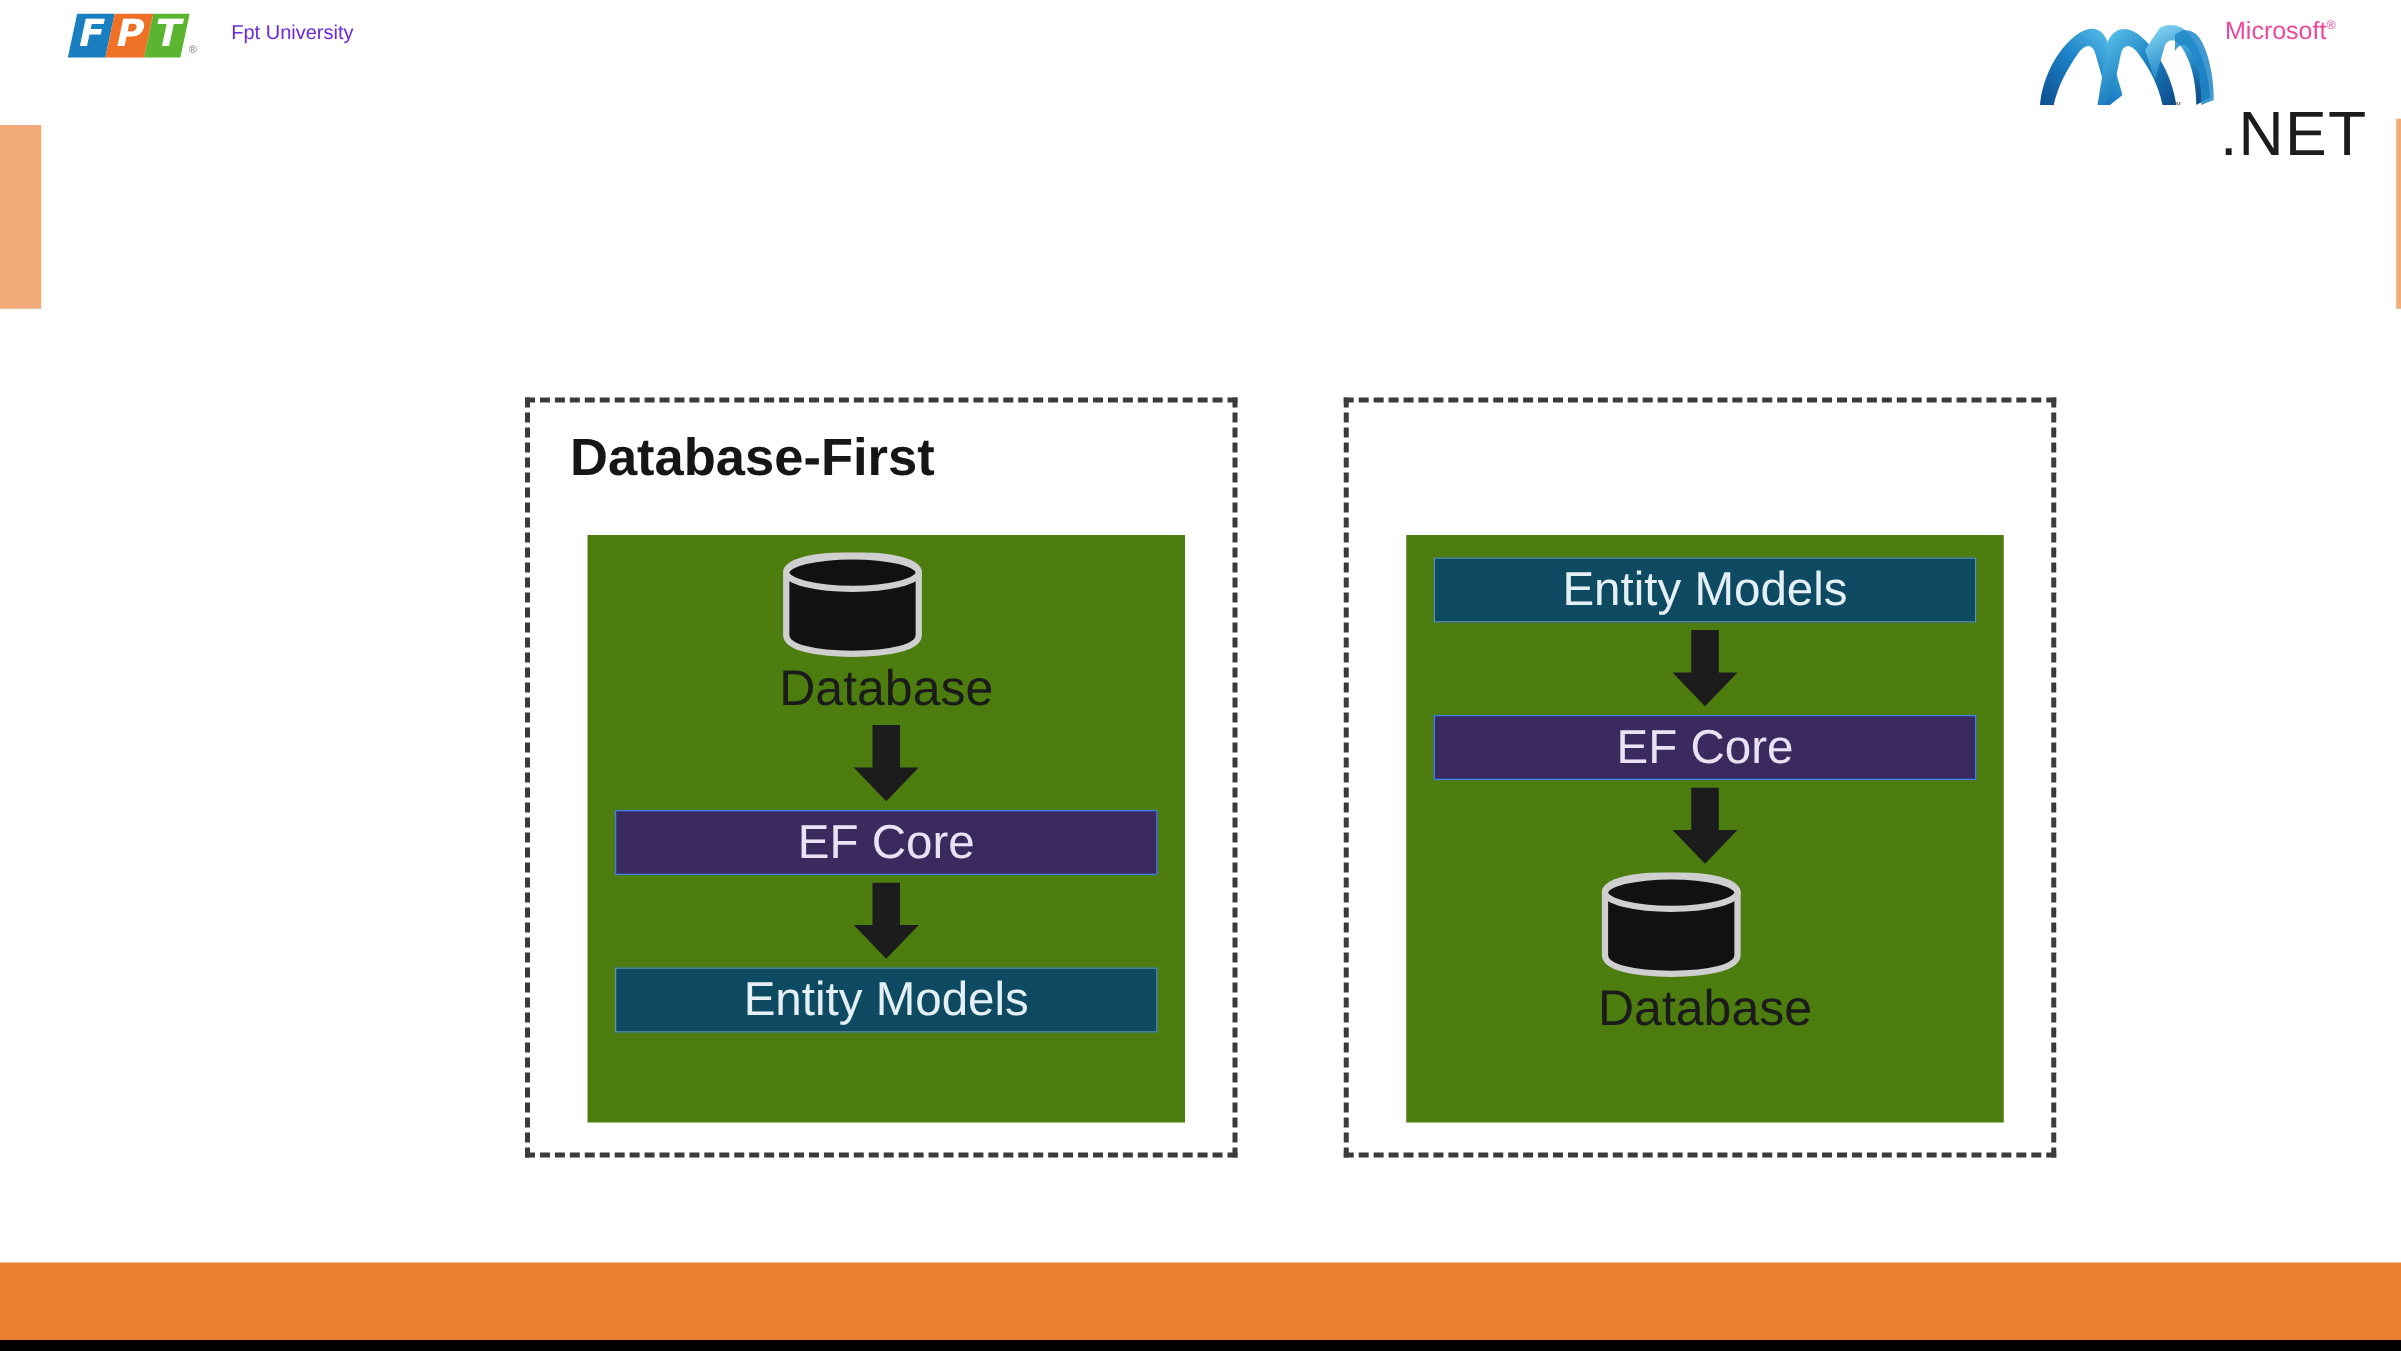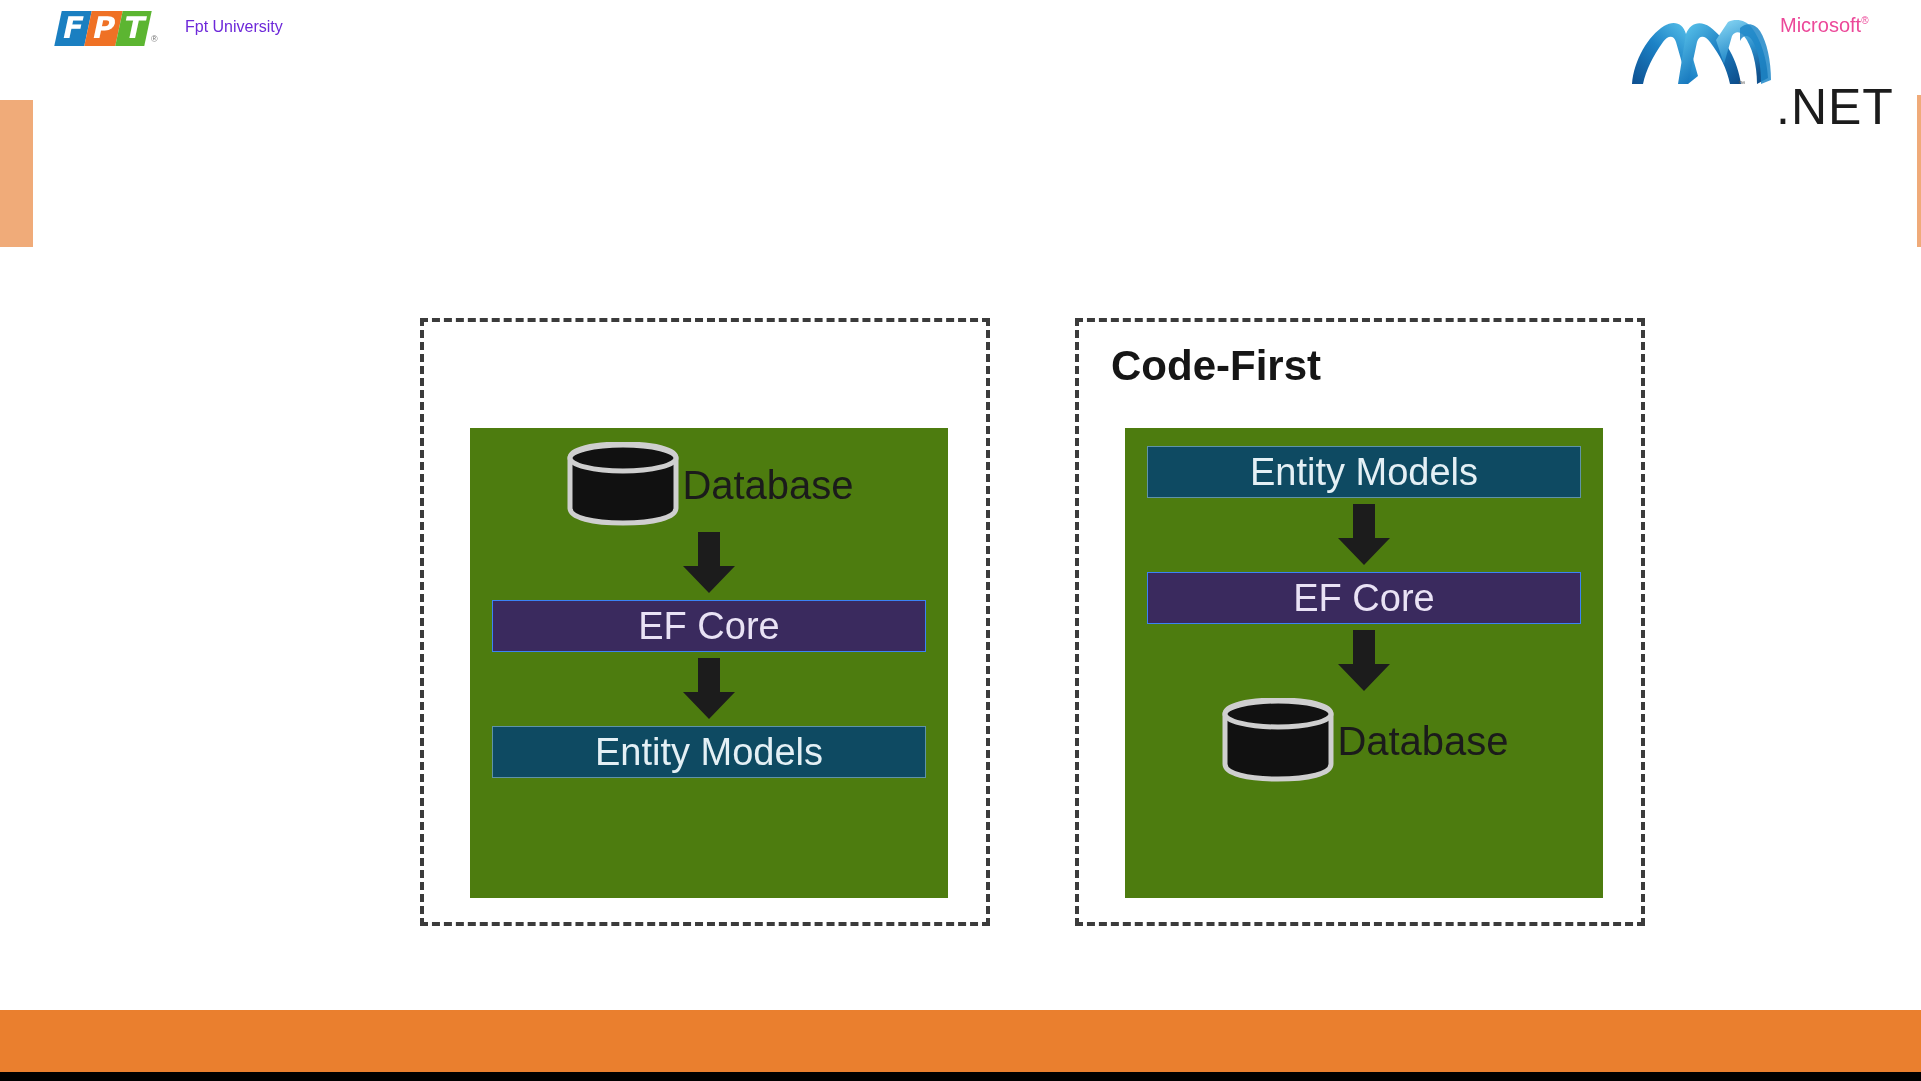--- a/index.html
+++ b/index.html
@@ -195,22 +195,21 @@
     display: flex;
     flex-direction: column;
     align-items: center;
   }
   .panel.left  .panel-body { justify-content: flex-start; padding-top: 14px; box-sizing: border-box; }
   .panel.right .panel-body { justify-content: flex-start; padding-top: 18px; box-sizing: border-box; }
 
   
   .db-node {
     display: flex;
-    flex-direction: row;
-    align-items: center;
+    flex-direction: column;
   }
   .db-cylinder {
     width: 118px;
     height: 84px;
   }
   .db-label {
     font-family: "Liberation Sans", sans-serif;
     font-size: 40px;
     line-height: 46px;
     color: #1b1b1b;
@@ -294,20 +293,21 @@
       <path d="M112 14 C118 8 127 9 132 17 C139 28 143 47 143 66 L133 70 C133 51 130 35 124 26 C120 20 115 21 112 27 Z" fill="#1f87c8" opacity="0.85"></path>
       <text x="110" y="72" font-family="Liberation Sans, sans-serif" font-size="7" fill="#555">™</text>
     </svg>
     <div class="dotnet-ms"><span>Microsoft</span><span class="dotnet-reg">®</span></div>
     <div class="dotnet-net">.NET</div>
   </div>
 
   <div class="diagram">
 
     <div class="panel left">
+      <div class="panel-title">Database-First</div>
       <div class="panel-body">
 
         <div class="db-node">
           <svg class="db-cylinder" viewBox="0 0 118 84">
             <path d="M6 16 C6 7 29 2 59 2 C89 2 112 7 112 16 L112 66 C112 76 89 81 59 81 C29 81 6 76 6 66 Z" fill="#111111" stroke="#cfcfcf" stroke-width="5"></path>
             <ellipse cx="59" cy="16" rx="53" ry="13" fill="#111111" stroke="#cfcfcf" stroke-width="5"></ellipse>
           </svg>
           <div class="db-label">Database</div>
         </div>
 
@@ -324,21 +324,20 @@
         </svg>
 
         <div class="bar entity">
           <span>Entity Models</span>
         </div>
 
       </div>
     </div>
 
     <div class="panel right">
-      <div class="panel-title">Code-First</div>
       <div class="panel-body">
 
         <div class="bar entity">
           <span>Entity Models</span>
         </div>
 
         <svg class="arrow" viewBox="0 0 58 62">
           <path d="M18 0 L40 0 L40 34 L55 34 L29 61 L3 34 L18 34 Z" fill="#1c1c1c"></path>
         </svg>
 

